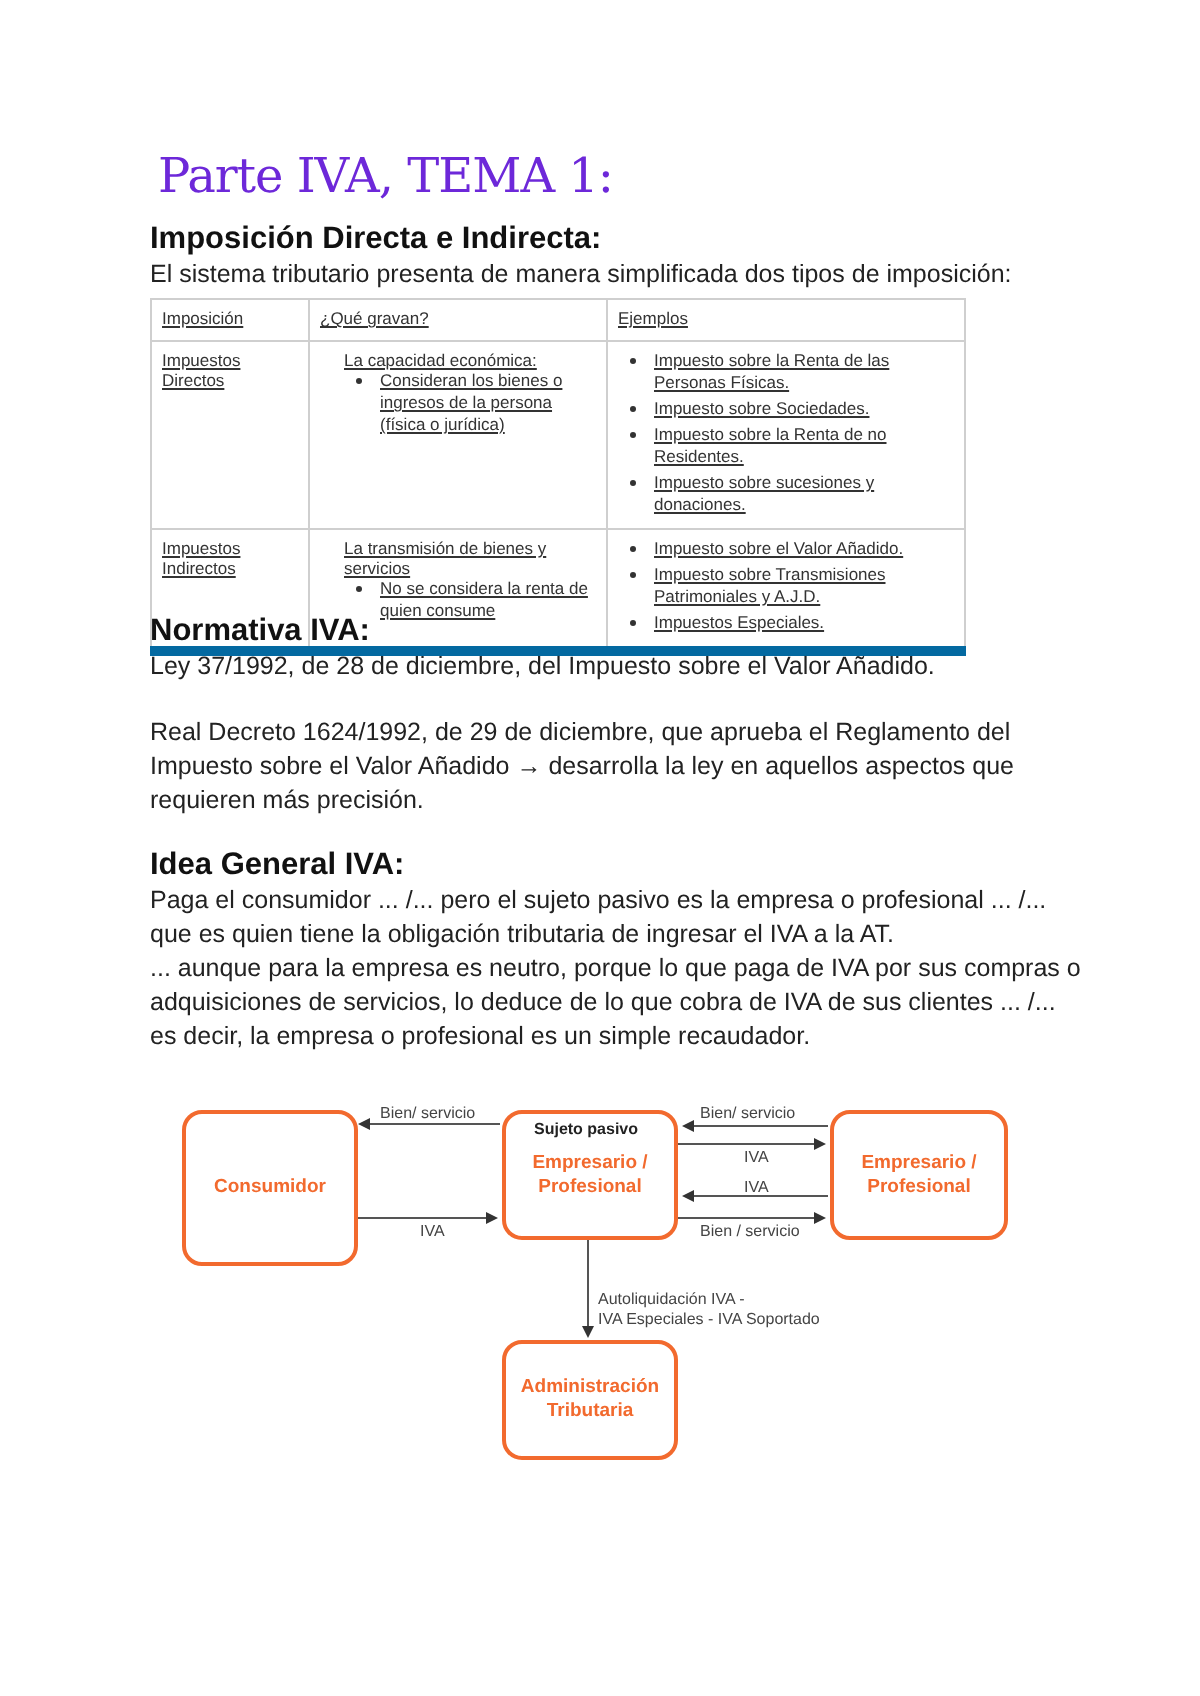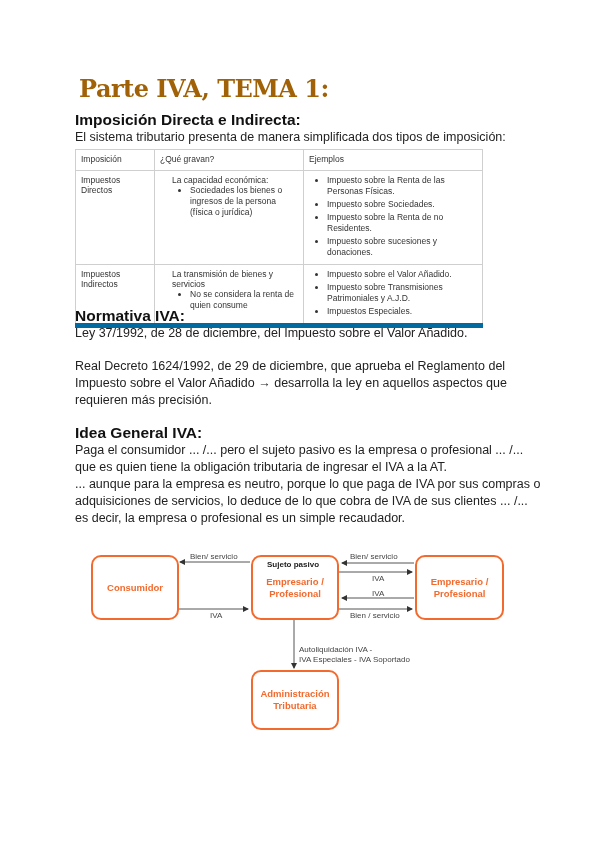--- a/index.html
+++ b/index.html
@@ -1,20 +1,20 @@
 <!DOCTYPE html>
 <html><head>
 <meta charset="utf-8">
 <style>
   html, body { margin: 0; padding: 0; background: #ffffff; }
   body { width: 600px; height: 848px; position: relative; overflow: hidden; font-family: "Liberation Sans", sans-serif; color: #111; }
-  .page-title { position: absolute; left: 79px; top: 74px; font-family: "DejaVu Serif", serif; font-weight: bold; font-size: 24px; letter-spacing: -0.5px; color: #a16207; text-align: center; }
+  .page-title { position: absolute; left: 79px; top: 74px; font-family: "DejaVu Serif", serif; font-weight: normal; font-size: 24px; letter-spacing: -0.5px; color: #6d28d9; text-align: center; }
   .h2 { position: absolute; left: 75px; font-family: "Liberation Sans", sans-serif; font-weight: bold; font-size: 15.5px; color: #111; }
   .p { position: absolute; left: 75px; font-size: 12.5px; line-height: 17px; color: #222; width: 460px; }
-  table.tax { position: absolute; left: 75px; top: 149px; width: 408px; border-collapse: collapse; font-size: 8.5px; color: #333; }
+  table.tax { position: absolute; left: 75px; top: 149px; width: 408px; border-collapse: collapse; font-size: 8.5px; color: #333; text-decoration: underline; }
   table.tax td, table.tax th { border: 1px solid #cfcfcf; vertical-align: top; text-align: left; font-weight: normal; padding: 4px 5px; }
   table.tax th { height: 12px; }
   table.tax td.c1 { width: 68px; }
   table.tax td.c2 { width: 126px; padding-left: 17px; }
   table.tax tr.r1 td { height: 64px; }
   table.tax tr.r2 td { height: 48px; border-bottom: 5px solid #0369a1; }
   table.tax ul { margin: 0; padding-left: 18px; }
   table.tax ul li { line-height: 11px; }
   table.tax .ex ul li { margin-bottom: 2px; }
   .diagram { position: absolute; left: 0; top: 0; width: 600px; height: 848px; }
@@ -35,21 +35,21 @@
       <tr>
     <th>Imposición</th>
     <th>¿Qué gravan?</th>
     <th>Ejemplos</th>
   </tr>
   <tr class="r1">
     <td class="c1">Impuestos Directos</td>
     <td class="c2">
       <div>La capacidad económica:</div>
       <ul>
-            <li>Sociedades los bienes o ingresos de la persona (física o jurídica)</li>
+            <li>Consideran los bienes o ingresos de la persona (física o jurídica)</li>
           </ul>
     </td>
     <td class="ex">
       <ul>
         <li>Impuesto sobre la Renta de las Personas Físicas.</li>
         <li>Impuesto sobre Sociedades.</li>
         <li>Impuesto sobre la Renta de no Residentes.</li>
         <li>Impuesto sobre sucesiones y donaciones.</li>
       </ul>
     </td>
@@ -99,21 +99,21 @@
     <line x1="178" y1="609" x2="248" y2="609" stroke="#555" stroke-width="1" marker-end="url(#ah)"></line>
 
     <line x1="414" y1="563" x2="342" y2="563" stroke="#555" stroke-width="1" marker-end="url(#ah)"></line>
     <line x1="339" y1="572" x2="412" y2="572" stroke="#555" stroke-width="1" marker-end="url(#ah)"></line>
     <line x1="414" y1="598" x2="342" y2="598" stroke="#555" stroke-width="1" marker-end="url(#ah)"></line>
     <line x1="339" y1="609" x2="412" y2="609" stroke="#555" stroke-width="1" marker-end="url(#ah)"></line>
 
     <line x1="294" y1="620" x2="294" y2="668" stroke="#555" stroke-width="1" marker-end="url(#ah)"></line>
   </svg>
 
-  <div class="box" style="left:91px;top:555px;width:88px;height:65px;">Consumidor</div>
+  <div class="box" style="left:91px;top:555px;width:88px;height:78px;">Consumidor</div>
   <div class="box" style="left:251px;top:555px;width:88px;height:65px;padding:0 10px;">Empresario / Profesional</div>
   <div class="box" style="left:415px;top:555px;width:89px;height:65px;padding:0 10px;">Empresario / Profesional</div>
   <div class="box" style="left:251px;top:670px;width:88px;height:60px;padding:0 8px;">Administración Tributaria</div>
 
   <div class="lbl bold" style="left:267px;top:543px;margin-top:17px;">Sujeto pasivo</div>
   <div class="lbl" style="left:190px;top:552px;">Bien/ servicio</div>
   <div class="lbl" style="left:210px;top:611px;">IVA</div>
   <div class="lbl" style="left:350px;top:552px;">Bien/ servicio</div>
   <div class="lbl" style="left:372px;top:574px;">IVA</div>
   <div class="lbl" style="left:372px;top:589px;">IVA</div>

